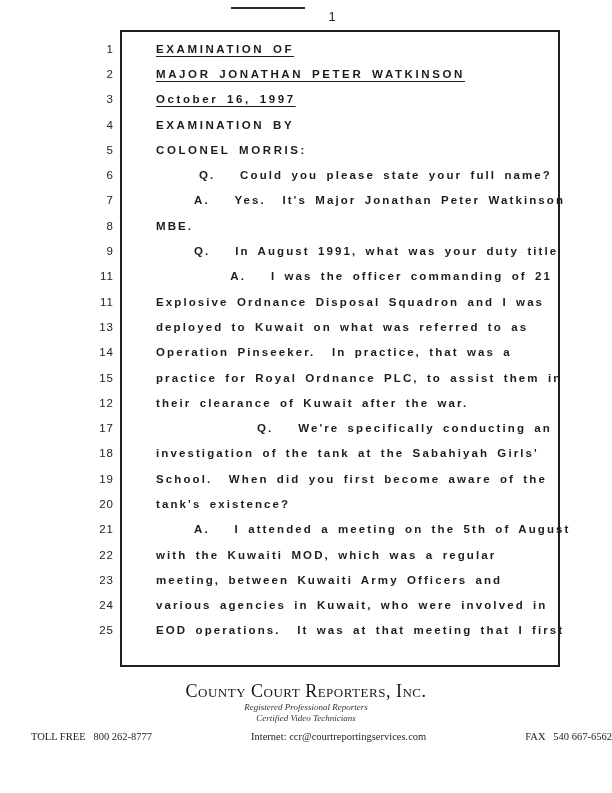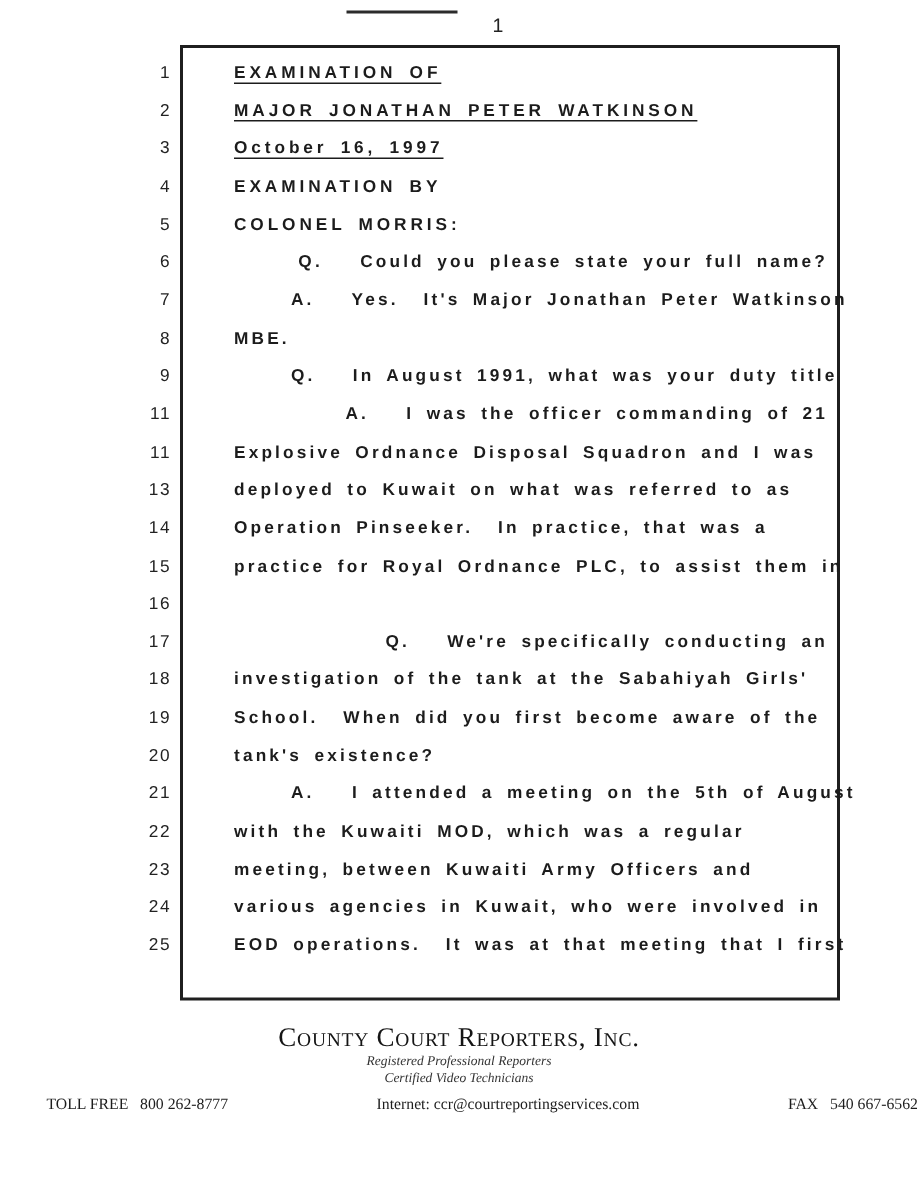--- a/index.html
+++ b/index.html
@@ -141,21 +141,21 @@
       <div class="line-row label"><span class="line-num">5</span><span class="line-text">COLONEL MORRIS:</span></div>
       <div class="line-row qa"><span class="line-num">6</span><span class="line-text indent">Q.   Could you please state your full name?</span></div>
       <div class="line-row qa"><span class="line-num">7</span><span class="line-text indent">A.   Yes.  It's Major Jonathan Peter Watkinson</span></div>
       <div class="line-row qa"><span class="line-num">8</span><span class="line-text">MBE.</span></div>
       <div class="line-row qa"><span class="line-num">9</span><span class="line-text indent">Q.   In August 1991, what was your duty title</span></div>
       <div class="line-row qa"><span class="line-num">11</span><span class="line-text indent">A.   I was the officer commanding of 21</span></div>
       <div class="line-row qa"><span class="line-num">11</span><span class="line-text">Explosive Ordnance Disposal Squadron and I was</span></div>
       <div class="line-row qa"><span class="line-num">13</span><span class="line-text">deployed to Kuwait on what was referred to as</span></div>
       <div class="line-row qa"><span class="line-num">14</span><span class="line-text">Operation Pinseeker.  In practice, that was a</span></div>
       <div class="line-row qa"><span class="line-num">15</span><span class="line-text">practice for Royal Ordnance PLC, to assist them in</span></div>
-      <div class="line-row qa"><span class="line-num">16</span></div>
+      <div class="line-row qa"><span class="line-num">12</span><span class="line-text">their clearance of Kuwait after the war.</span></div>
       <div class="line-row qa"><span class="line-num">17</span><span class="line-text indent">Q.   We're specifically conducting an</span></div>
       <div class="line-row qa"><span class="line-num">18</span><span class="line-text">investigation of the tank at the Sabahiyah Girls'</span></div>
       <div class="line-row qa"><span class="line-num">19</span><span class="line-text">School.  When did you first become aware of the</span></div>
       <div class="line-row qa"><span class="line-num">20</span><span class="line-text">tank's existence?</span></div>
       <div class="line-row qa"><span class="line-num">21</span><span class="line-text indent">A.   I attended a meeting on the 5th of August</span></div>
       <div class="line-row qa"><span class="line-num">22</span><span class="line-text">with the Kuwaiti MOD, which was a regular</span></div>
       <div class="line-row qa"><span class="line-num">23</span><span class="line-text">meeting, between Kuwaiti Army Officers and</span></div>
       <div class="line-row qa"><span class="line-num">24</span><span class="line-text">various agencies in Kuwait, who were involved in</span></div>
       <div class="line-row qa"><span class="line-num">25</span><span class="line-text">EOD operations.  It was at that meeting that I first</span></div>
     </div>

